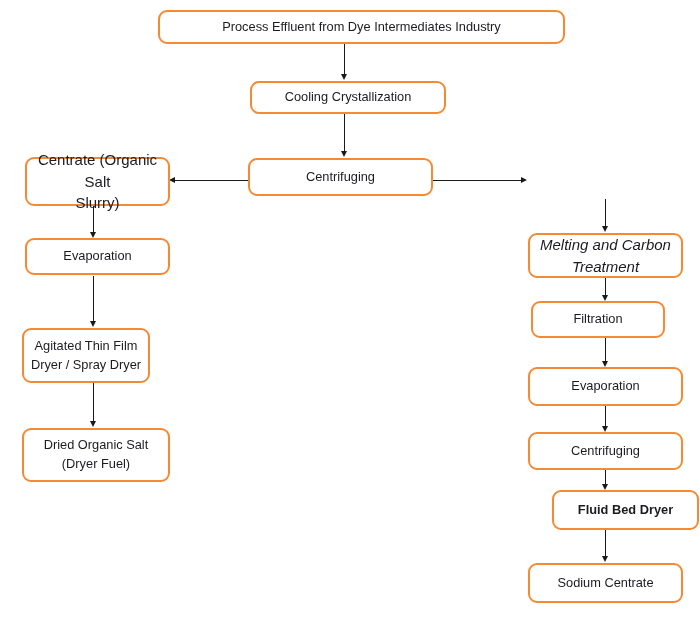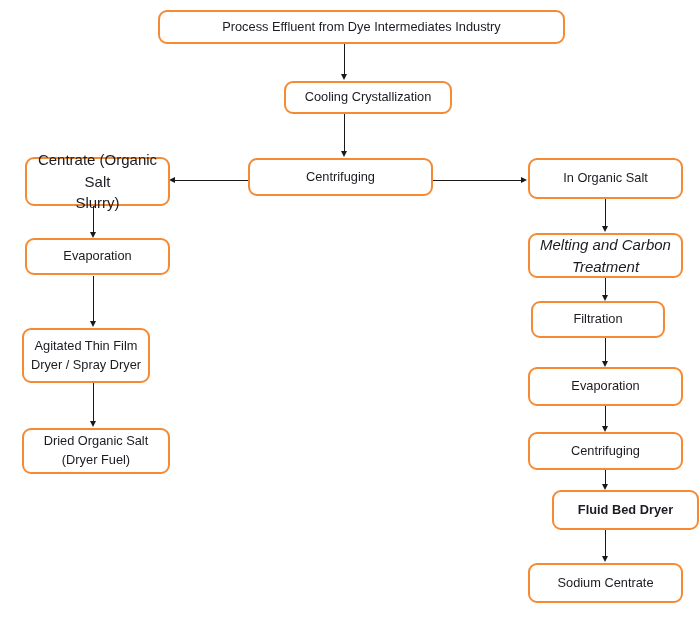--- a/index.html
+++ b/index.html
@@ -122,21 +122,21 @@
   <div class="vline" style="left:605px; top:470px; height:15px;"></div>
   <div class="arrow-down" style="left:601.5px; top:484px;"></div>
 
   <div class="vline" style="left:605px; top:530px; height:27px;"></div>
   <div class="arrow-down" style="left:601.5px; top:556px;"></div>
 
   <div class="node fs-normal" style="left:158px; top:10px; width:407px; height:34px;">
     <span class="label">Process Effluent from Dye Intermediates Industry</span>
   </div>
 
-  <div class="node fs-normal" style="left:250px; top:81px; width:168px; height:33px;margin-left:34px;">
+  <div class="node fs-normal" style="left:250px; top:81px; width:196px; height:33px;">
     <span class="label">Cooling Crystallization</span>
   </div>
 
   <div class="node fs-normal" style="left:248px; top:158px; width:185px; height:38px;">
     <span class="label">Centrifuging</span>
   </div>
 
   <div class="node fs-small" style="left:25px; top:157px; width:145px; height:49px;">
     <span class="label">
       <span>Centrate (Organic Salt</span><br>
@@ -148,30 +148,27 @@
     <span class="label">Evaporation</span>
   </div>
 
   <div class="node fs-normal" style="left:22px; top:328px; width:128px; height:55px;">
     <span class="label">
       <span>Agitated Thin Film</span><br>
       <span>Dryer / Spray Dryer</span>
     </span>
   </div>
 
-  <div class="node fs-normal" style="left:22px; top:428px; width:148px; height:46px;">
+  <div class="node fs-normal" style="left:22px; top:428px; width:148px; height:54px;">
     <span class="label">
       <span>Dried Organic Salt</span><br>
       <span>(Dryer Fuel)</span>
     </span>
   </div>
 
-  <div class="node fs-normal" style="left:528px; top:158px; width:155px; height:41px;">
-    <span class="label">In Organic Salt</span>
-  </div>
 
   <div class="node fs-small" style="left:528px; top:233px; width:155px; height:45px;font-style:italic;">
     <span class="label">
       <span>Melting and Carbon</span><br>
       <span>Treatment</span>
     </span>
   </div>
 
   <div class="node fs-normal" style="left:531px; top:301px; width:134px; height:37px;">
     <span class="label">Filtration</span>

